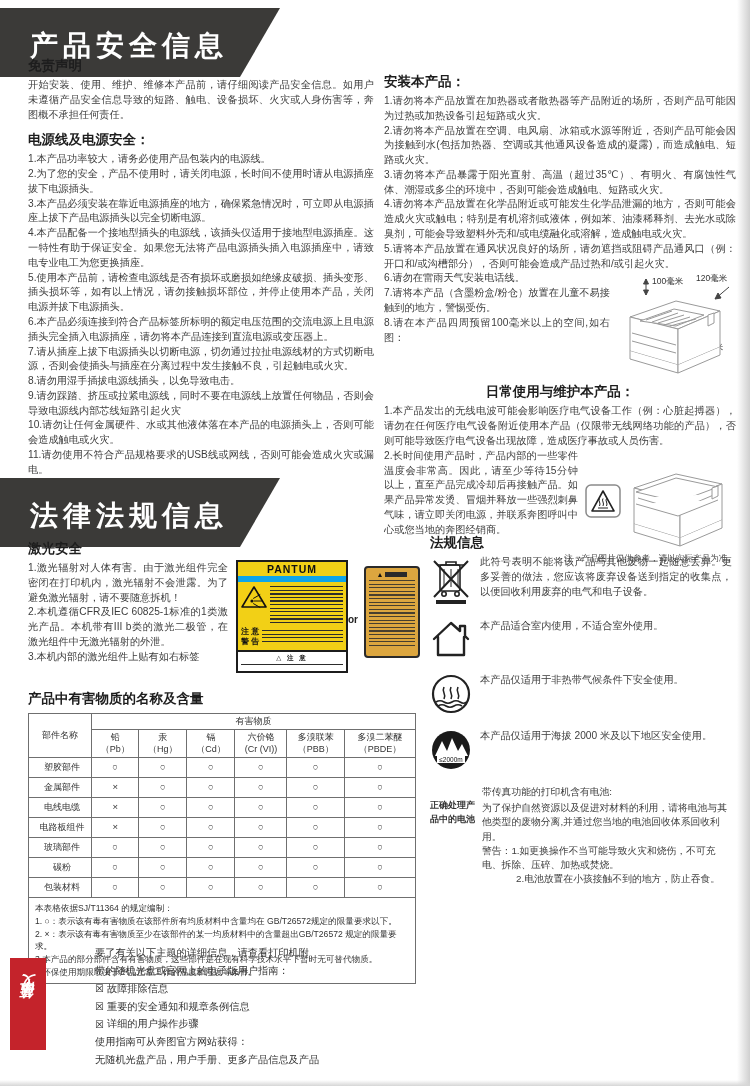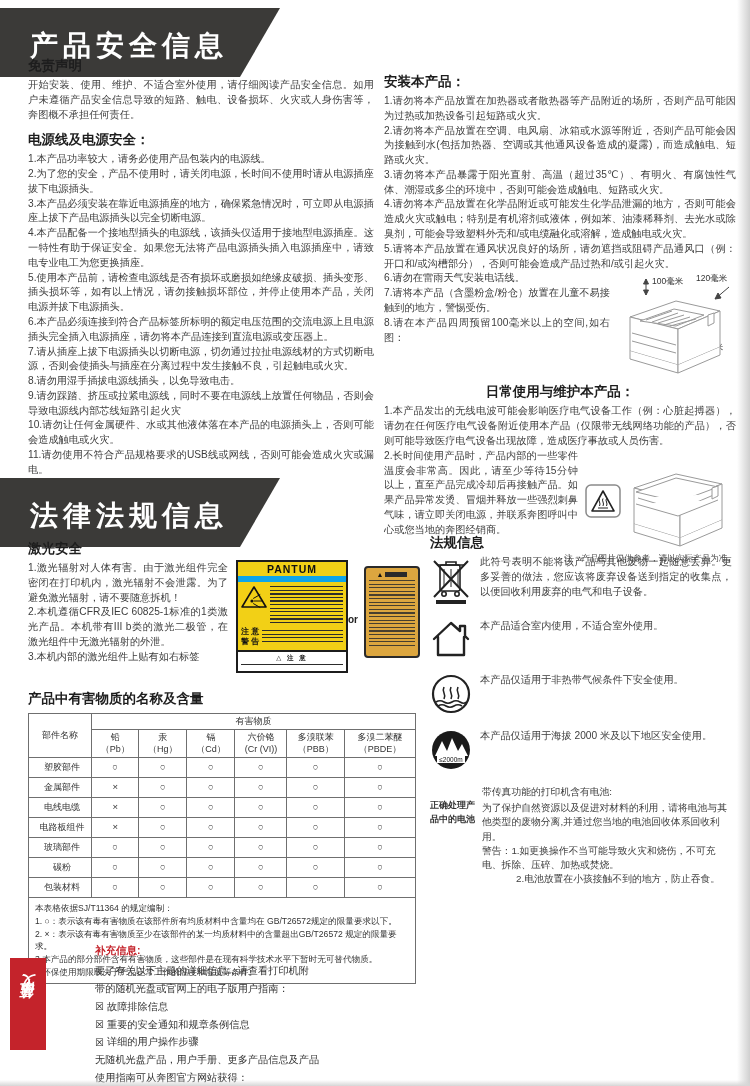--- a/index.html
+++ b/index.html
@@ -84,21 +84,21 @@
   svg text{font-family:"Liberation Sans","DejaVu Sans",sans-serif;}
 </style>
 </head>
 <body>
 
 <div class="page">
   <div class="banner banner1">产品安全信息</div>
 
   <div class="col-left">
     <div class="h1">免责声明</div>
-    <div class="p">开始安装、使用、维护、不适合室外使用，请仔细阅读产品安全信息。如用户未遵循产品安全信息导致的短路、触电、设备损坏、火灾或人身伤害等，奔图概不承担任何责任。</div>
+    <div class="p">开始安装、使用、维护、维修本产品前，请仔细阅读产品安全信息。如用户未遵循产品安全信息导致的短路、触电、设备损坏、火灾或人身伤害等，奔图概不承担任何责任。</div>
     <div class="h1">电源线及电源安全：</div>
     <div>
         <div class="item">1.本产品功率较大，请务必使用产品包装内的电源线。</div>
         <div class="item">2.为了您的安全，产品不使用时，请关闭电源，长时间不使用时请从电源插座拔下电源插头。</div>
         <div class="item">3.本产品必须安装在靠近电源插座的地方，确保紧急情况时，可立即从电源插座上拔下产品电源插头以完全切断电源。</div>
         <div class="item">4.本产品配备一个接地型插头的电源线，该插头仅适用于接地型电源插座。这一特性有助于保证安全。如果您无法将产品电源插头插入电源插座中，请致电专业电工为您更换插座。</div>
         <div class="item">5.使用本产品前，请检查电源线是否有损坏或磨损如绝缘皮破损、插头变形、插头损坏等，如有以上情况，请勿接触损坏部位，并停止使用本产品，关闭电源并拔下电源插头。</div>
         <div class="item">6.本产品必须连接到符合产品标签所标明的额定电压范围的交流电源上且电源插头完全插入电源插座，请勿将本产品连接到直流电源或变压器上。</div>
         <div class="item">7.请从插座上拔下电源插头以切断电源，切勿通过拉扯电源线材的方式切断电源，否则会使插头与插座在分离过程中发生接触不良，引起触电或火灾。</div>
         <div class="item">8.请勿用湿手插拔电源线插头，以免导致电击。</div>
@@ -386,37 +386,36 @@
                 <div>4.环保使用期限取决于产品正常工作的温度和湿度等条件。</div>
               </div>
           </td>
         </tr>
       </tbody>
     </table>
   </div>
 
   <div class="side-banner">简体中文</div>
   <div class="footer-text">
-    <div class="footer-title">补充信息:</div>
     <div class="fline">要了有关以下主题的详细信息，请查看打印机附</div>
     <div class="fline">带的随机光盘或官网上的电子版用户指南：</div>
     <div>
         <div class="chk">
         <span class="chk-icon">☒</span>
         <span>故障排除信息</span>
       </div>
         <div class="chk">
         <span class="chk-icon">☒</span>
         <span>重要的安全通知和规章条例信息</span>
       </div>
         <div class="chk">
         <span class="chk-icon">☒</span>
         <span>详细的用户操作步骤</span>
       </div>
       </div>
+    <div class="fline">使用指南可从奔图官方网站获得：</div>
     <div class="fline">无随机光盘产品，用户手册、更多产品信息及产品</div>
-    <div class="fline">使用指南可从奔图官方网站获得：</div>
 
   </div>
 
   <div class="edge-r"></div>
   <div class="edge-b"></div>
 </div>
 
 </body></html>

